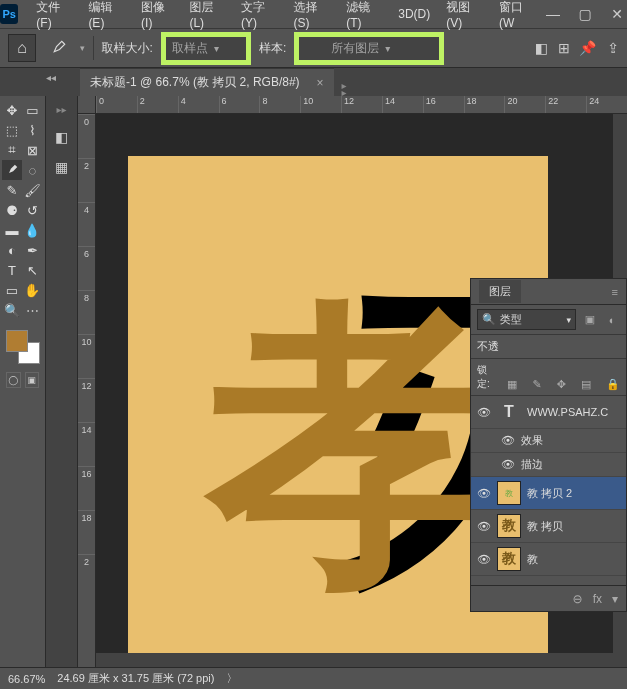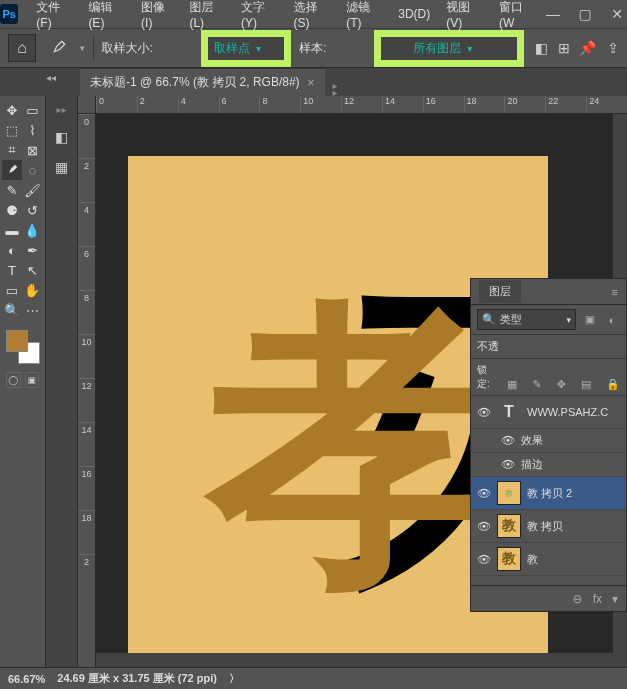--- a/index.html
+++ b/index.html
@@ -10,28 +10,28 @@
 .ps-logo { width: 20px; height: 20px; background: #001e36; color: #31a8ff; display: flex; align-items: center; justify-content: center; font-size: 11px; font-weight: bold; border-radius: 3px; margin-right: 10px; }
 .menu-item { color: #ddd; font-size: 12px; padding: 4px 8px; cursor: pointer; }
 .window-controls { margin-left: auto; display: flex; gap: 12px; }
 .win-ctrl { color: #ccc; width: 20px; text-align: center; cursor: pointer; font-size: 14px; }
 
 
 .optbar { height: 40px; background: #535353; border-top: 1px solid #383838; border-bottom: 1px solid #2a2a2a; display: flex; align-items: center; padding: 0 8px; gap: 8px; }
 .home-btn { width: 28px; height: 28px; background: #434343; border: 1px solid #2a2a2a; display: flex; align-items: center; justify-content: center; color: #ddd; cursor: pointer; }
 .tool-icon { width: 28px; height: 28px; display: flex; align-items: center; justify-content: center; color: #ddd; }
 .opt-label { color: #ddd; font-size: 12px; }
-.opt-select { background: #434343; border: 7px solid #bef264; color: #14b8a6; font-size: 12px; padding: 3px 6px; display: flex; align-items: center; gap: 6px; margin-left: 40px; }
+.opt-select { background: #434343; border: 5px solid #bef264; color: #a3a3a3; font-size: 12px; padding: 3px 6px; display: flex; align-items: center; gap: 6px; }
 .opt-select::after { content: "▾"; font-size: 10px; }
 .vsep { width: 1px; height: 24px; background: #3a3a3a; }
 .opt-icons { margin-left: auto; display: flex; gap: 10px; color: #ccc; font-size: 14px; }
 
 
 .tabbar { height: 28px; background: #434343; display: flex; align-items: flex-end; padding-left: 80px; }
-.doc-tab { background: #535353; color: #ddd; font-size: 12px; padding: 5px 10px; display: flex; align-items: center; gap: 8px; border-top: 1px solid #383838; }
+.doc-tab { background: #535353; color: #ddd; font-size: 12px; padding: 5px 10px; display: flex; align-items: center; gap: 17px; border-top: 1px solid #383838; }
 .tab-close { color: #aaa; cursor: pointer; }
 .tab-arrows { margin-left: 8px; color: #888; font-size: 10px; display: flex; flex-direction: column; line-height: 7px; }
 .panel-collapse { position: absolute; left: 46px; top: 72px; color: #aaa; font-size: 10px; }
 
 
 .main { display: flex; height: calc(100% - 28px - 40px - 28px - 22px); position: relative; }
 
 
 .toolbox { width: 46px; background: #535353; border-right: 1px solid #2a2a2a; padding: 4px 2px; }
 .tool-grid { display: grid; grid-template-columns: 1fr 1fr; gap: 0; }
@@ -55,21 +55,21 @@
 .ruler-v span { height: 44px; writing-mode: horizontal-tb; padding-top: 2px; text-align: center; border-top: 1px solid #666; }
 .ruler-corner { position: absolute; top: 0; left: 0; width: 18px; height: 18px; background: #535353; border-right: 1px solid #2a2a2a; border-bottom: 1px solid #2a2a2a; }
 .artboard { position: absolute; top: 60px; left: 50px; width: 420px; height: 530px; background: #e9bf6e; }
 .watermark { position: absolute; top: 24px; right: 30px; font-size: 21px; font-weight: 900; font-style: italic; color: #fff; -webkit-text-stroke: 2px #1b5db8; letter-spacing: -0.5px; }
 .char-back { position: absolute; top: 120px; left: 200px; font-size: 320px; font-weight: 900; color: #000; line-height: 1; font-family: "SimHei", sans-serif; }
 .char-front { position: absolute; top: 140px; left: 80px; font-size: 300px; font-weight: 900; color: #aa7a27; line-height: 1; font-family: "SimHei", sans-serif; }
 .scrollbar-v { position: absolute; right: 0; top: 18px; bottom: 0; width: 14px; background: #434343; }
 .scrollbar-h { position: absolute; bottom: 0; left: 18px; right: 14px; height: 14px; background: #434343; }
 
 
-.statusbar { height: 22px; background: #535353; border-top: 1px solid #2a2a2a; display: flex; align-items: center; padding: 0 8px; gap: 12px; font-size: 11px; color: #ddd; font-weight: bold; }
+.statusbar { height: 22px; background: #535353; border-top: 1px solid #2a2a2a; display: flex; align-items: center; padding: 0 8px; gap: 12px; font-size: 11px; color: #ddd; }
 
 
 .layers-panel { position: absolute; right: 0; top: 278px; width: 157px; height: 334px; background: #535353; border: 1px solid #2a2a2a; display: flex; flex-direction: column; font-size: 11px; color: #ddd; }
 .lp-title { height: 26px; display: flex; align-items: center; padding: 0 8px; border-bottom: 1px solid #2a2a2a; }
 .lp-title-tab { background: #454545; padding: 4px 10px; }
 .lp-title-menu { margin-left: auto; color: #aaa; cursor: pointer; }
 .lp-filter { display: flex; align-items: center; gap: 6px; padding: 4px 6px; border-bottom: 1px solid #383838; }
 .lp-filter-select { background: #434343; border: 1px solid #2a2a2a; padding: 2px 4px; display: flex; align-items: center; gap: 4px; flex: 1; }
 .lp-filter-select::after { content: "▾"; font-size: 9px; margin-left: auto; }
 .lp-filter-icon { width: 16px; height: 16px; display: flex; align-items: center; justify-content: center; color: #aaa; font-size: 11px; }

